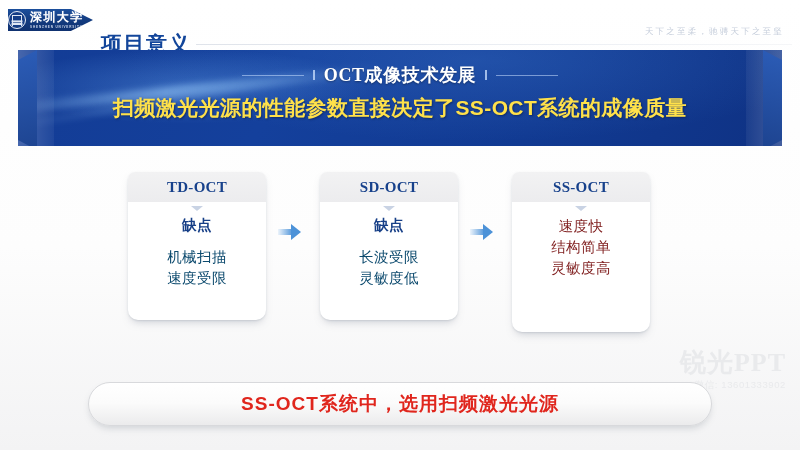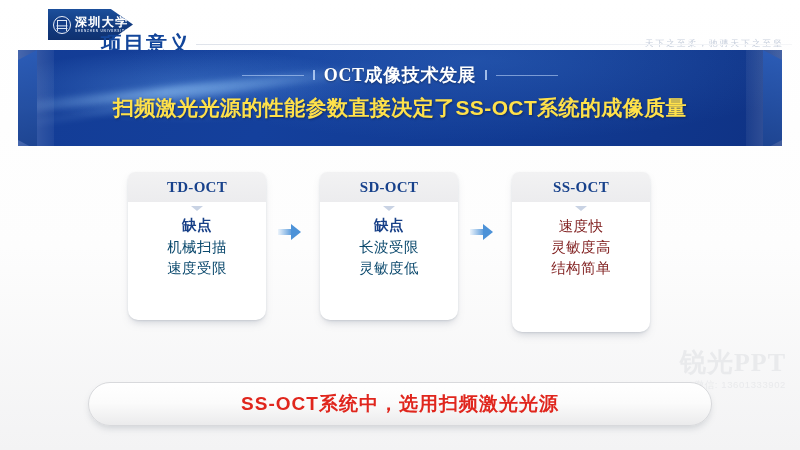--- a/index.html
+++ b/index.html
@@ -13,26 +13,24 @@
     position:absolute; inset:0;
     width:800px; height:450px;
     background:linear-gradient(180deg,#ffffff 0%,#fdfdfd 55%,#f3f3f4 100%);
     overflow:hidden;
   }
 
   
   .header { position:absolute; top:0; left:0; width:800px; height:50px; }
   .logo-chevron {
     position:absolute; left:8px; top:9px;
-    width:85px; height:31px;
+    width:85px; height:22px;
     background:linear-gradient(180deg,#1c4f9c 0%,#123a7e 55%,#0f3170 100%);
     clip-path:polygon(0 0, 74% 0, 100% 50%, 74% 100%, 0 100%);
     display:flex; align-items:center; gap:4px;
-    padding-left:5px;
-    margin-left:40px;
   }
   .seal {
     width:18px; height:18px; border-radius:50%;
     border:1.4px solid #e9eef7; background:#143d86;
     position:relative; flex:0 0 auto;
   }
   .seal::before{
     content:""; position:absolute; left:50%; top:3px;
     transform:translateX(-50%);
     width:8px; height:10px;
@@ -59,21 +57,20 @@
     position:absolute; left:101px; top:10px;
     font-size:21px; font-weight:700; color:#12459a;
     letter-spacing:1.5px;
     font-family:"Liberation Sans","DejaVu Sans",sans-serif;
     margin-top:20px;
   }
   .header-motto {
     position:absolute; right:16px; top:26px;
     font-size:8.5px; color:#c7cfdc; letter-spacing:2.2px;
     white-space:nowrap;
-    margin-top:12px;
   }
   .header-rule {
     position:absolute; left:196px; right:8px; top:44px;
     height:1px; background:linear-gradient(90deg,#dfe3ea,#eceff4 60%,#f5f6f8);
   }
 
   
   .banner-wrap { position:absolute; left:0; top:48px; width:800px; height:102px; }
   .banner {
     position:absolute; left:18px; top:2px;
@@ -146,21 +143,21 @@
     font-size:15px; font-weight:700; color:#17418b; letter-spacing:.3px;
   }
   .chev {
     width:0;height:0;margin:4px auto 0;
     border-left:6px solid transparent;border-right:6px solid transparent;
     border-top:5px solid #c9d3e4;
   }
   .card-body { padding-top:5px; text-align:center; }
   .card-kind {
     font-size:14.5px; font-weight:700; color:#173f87;
-    letter-spacing:.5px; margin-bottom:2px;
+    letter-spacing:.5px; margin-bottom:12px;
   }
   .card-kind.pro { color:#e0261d; }
   .card-item {
     font-size:14.5px; color:#0c4a6e; line-height:1.46; letter-spacing:.4px;
   }
   .card-item.pro { color:#7f1d1d; }
 
   .arrow { position:absolute; top:52px; width:24px; height:16px; }
   .arrow.a1 { left:278px; }
   .arrow.a2 { left:470px; }
@@ -270,22 +267,22 @@
       <span class="arrow-head"></span>
     </div>
 
     <div class="card c3">
       <div class="card-head">
         <span class="card-head-label">SS-OCT</span>
       </div>
       <div class="chev"></div>
       <div class="card-body">
         <div class="card-item pro">速度快</div>
+        <div class="card-item pro">结构简单</div>
         <div class="card-item pro">灵敏度高</div>
-        <div class="card-item pro">结构简单</div>
       </div>
     </div>
 
   </div>
 
   <div class="watermark">
     <div class="wm-main">锐光PPT</div>
     <div class="wm-sub">微信: 13601333902</div>
   </div>
 

